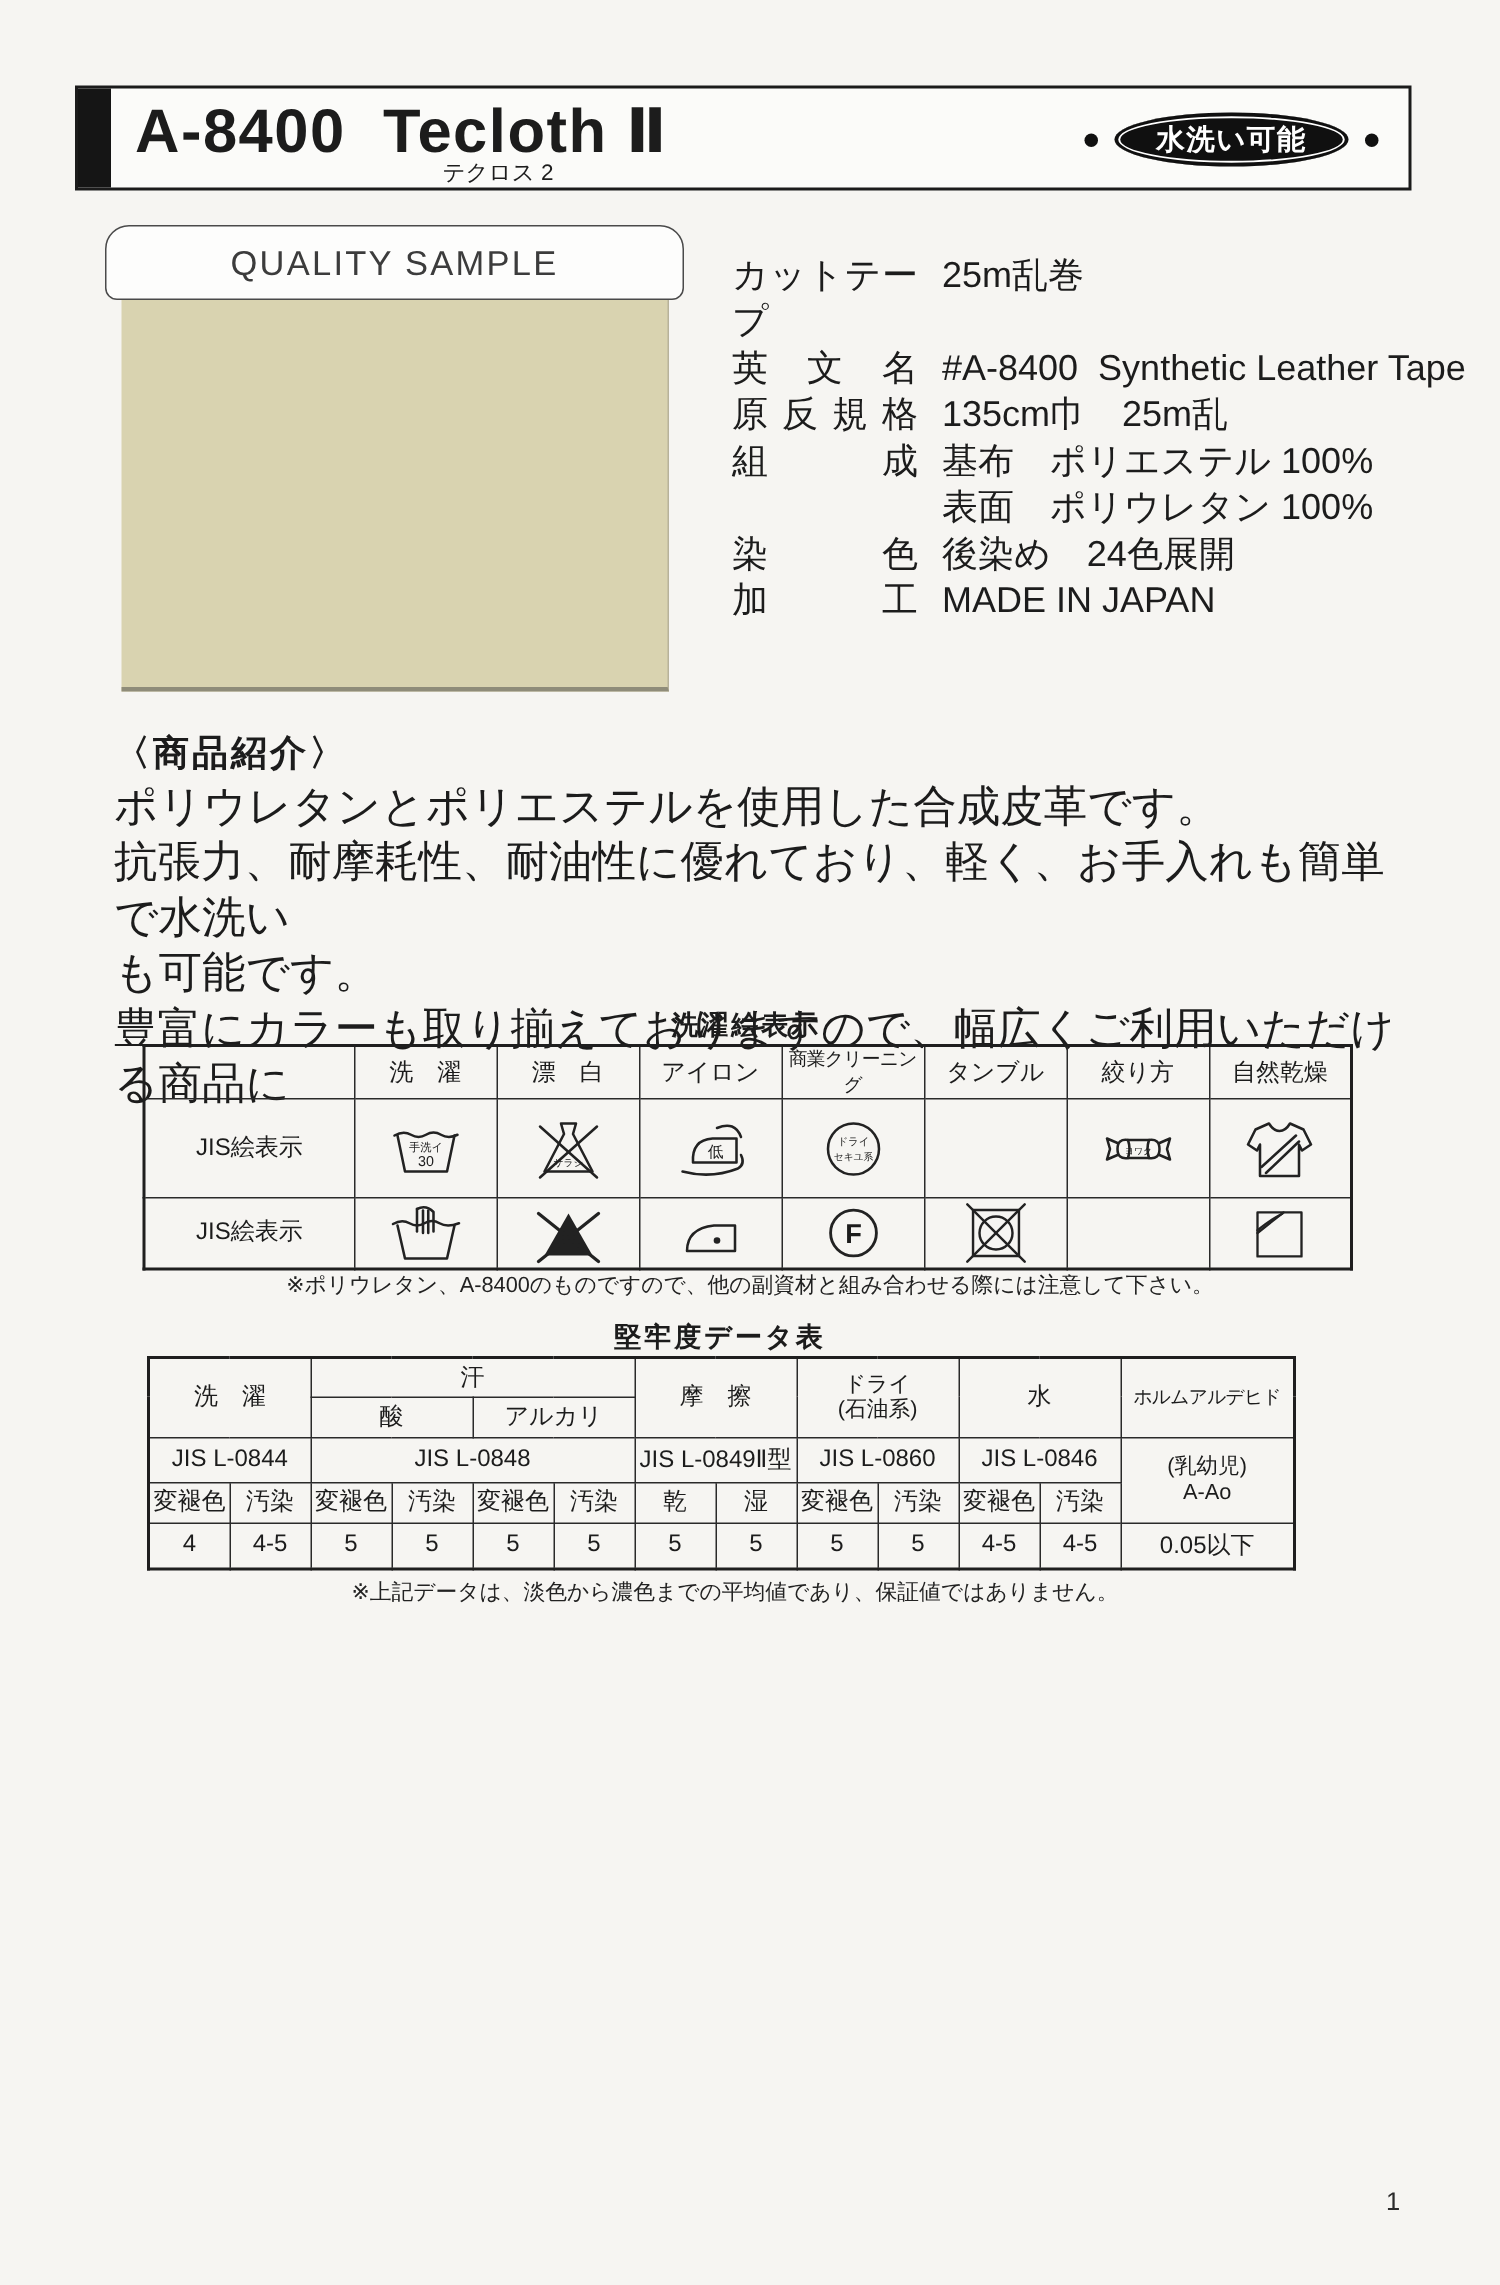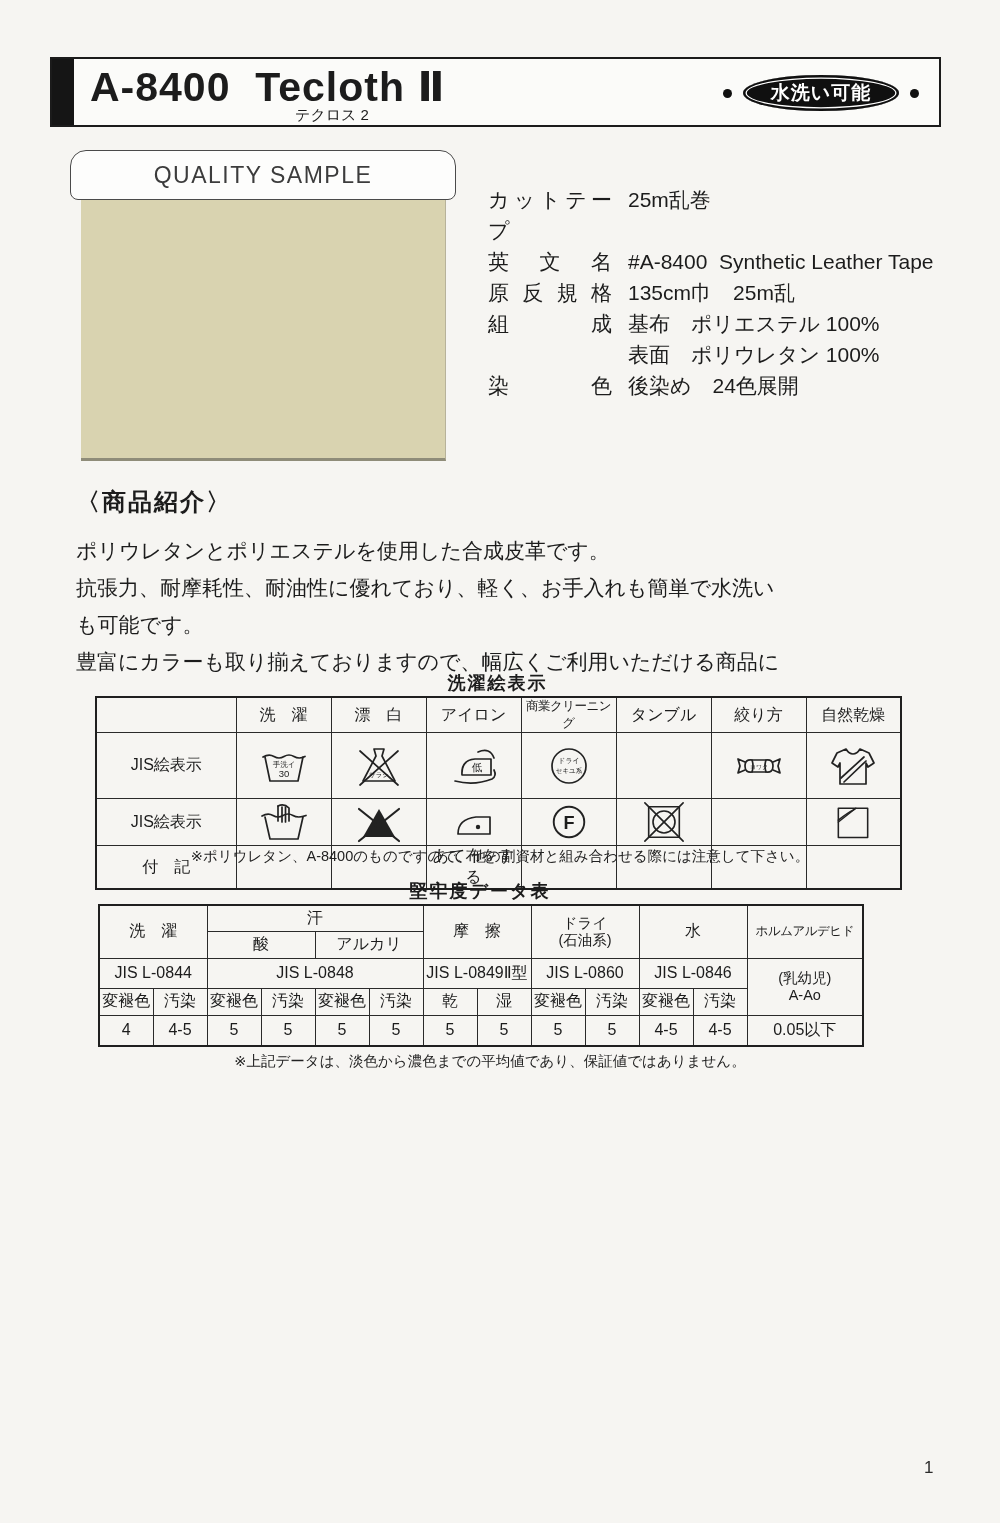--- a/index.html
+++ b/index.html
@@ -37,28 +37,28 @@
     border-radius:16px 16px 8px 8px;box-sizing:border-box;
     display:flex;align-items:center;justify-content:center;
     font-size:23px;letter-spacing:1.5px;color:#3c3c3c;
   }
   .sample-swatch{
     position:relative;margin:0 auto;width:364px;height:258px;
     background:#d9d3b0;
     border-bottom:3px solid #8f8c79;border-right:1px solid #b7b29a;
   }
   
-  .specs{position:absolute;left:488px;top:184px;width:470px;font-size:21px;}
+  .specs{position:absolute;left:488px;top:168px;width:470px;font-size:24px;}
   .spec-row{display:flex;line-height:31px;}
   .spec-label{flex:0 0 124px;text-align:justify;text-align-last:justify;}
   .spec-value{margin-left:16px;white-space:pre;}
   
   .intro{position:absolute;left:76px;top:486px;width:860px;}
   .intro-heading{font-size:24px;font-weight:600;letter-spacing:2px;}
-  .intro-lines{margin-top:14px;font-size:21px;line-height:37px;}
+  .intro-lines{margin-top:2px;font-size:29px;line-height:37px;}
   
   table{border-collapse:collapse;table-layout:fixed;}
   td,th{border:1.4px solid #2a2a2a;text-align:center;vertical-align:middle;
         padding:0;font-weight:normal;font-size:16px;}
   .tbl-title{position:absolute;text-align:center;font-size:18px;font-weight:bold;letter-spacing:2px;}
   .footnote{position:absolute;text-align:center;font-size:14.5px;color:#222;}
   
   .care-title{left:95px;top:671px;width:805px;}
   .care-table{position:absolute;left:95px;top:696px;width:805px;border:2px solid #1f1f1f;}
   .care-table .hdr{height:30px;}
@@ -123,20 +123,24 @@
       <span class="spec-value">基布　ポリエステル 100%</span>
     </div>
   <div class="spec-row">
       <span class="spec-label"></span>
       <span class="spec-value">表面　ポリウレタン 100%</span>
     </div>
   <div class="spec-row">
       <span class="spec-label">染 色</span>
       <span class="spec-value">後染め　24色展開</span>
     </div>
+  <div class="spec-row">
+      <span class="spec-label">加 工</span>
+      <span class="spec-value">MADE IN JAPAN</span>
+    </div>
 </div>
 
 <div class="intro">
   <div class="intro-heading">〈商品紹介〉</div>
   <div class="intro-lines">
     <div>ポリウレタンとポリエステルを使用した合成皮革です。</div>
     <div>抗張力、耐摩耗性、耐油性に優れており、軽く、お手入れも簡単で水洗い</div>
     <div>も可能です。</div>
     <div>豊富にカラーも取り揃えておりますので、幅広くご利用いただける商品に</div>
   </div>
@@ -258,30 +262,20 @@
     </td>
     <td></td>
     <td>
       <svg class="sym" width="44" height="42" viewBox="0 0 48 44">
         <rect x="8" y="7" width="32" height="32"></rect>
         <line x1="8" y1="22" x2="27" y2="7"></line>
         <path d="M8,20 Q18,12 26,8"></path>
       </svg>
     </td>
   </tr>
-  <tr class="row-note">
-    <td>付　記</td>
-    <td></td>
-    <td></td>
-    <td>あて布をする</td>
-    <td></td>
-    <td></td>
-    <td></td>
-    <td></td>
-  </tr>
 </tbody>
   </table>
 <div class="footnote care-footnote">※ポリウレタン、A-8400のものですので、他の副資材と組み合わせる際には注意して下さい。</div>
 
 <div class="tbl-title fast-title">堅牢度データ表</div>
 <table class="fast-table">
   <colgroup>
     <col style="width:54px">
       <col style="width:54px">
       <col style="width:54px">

